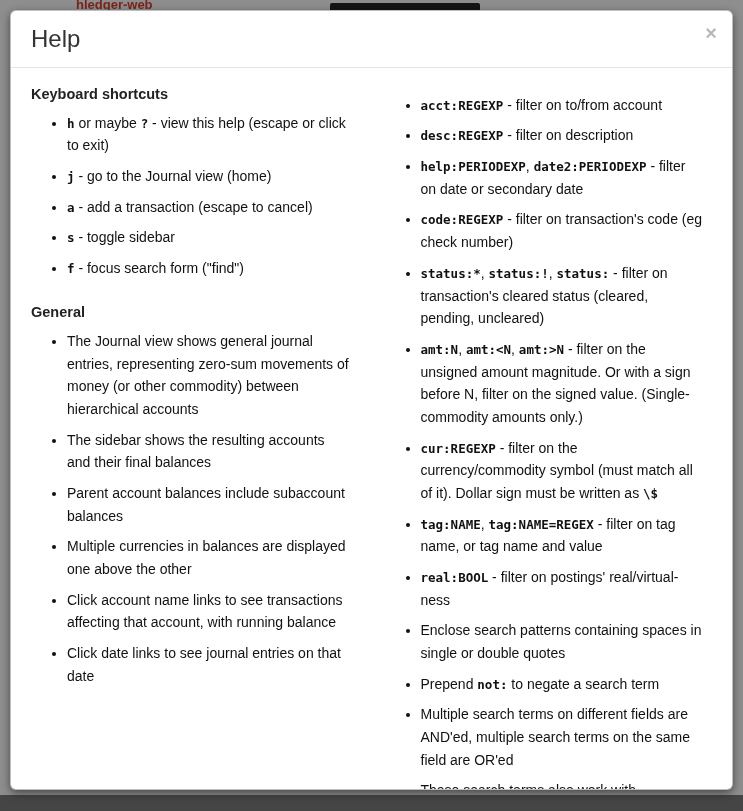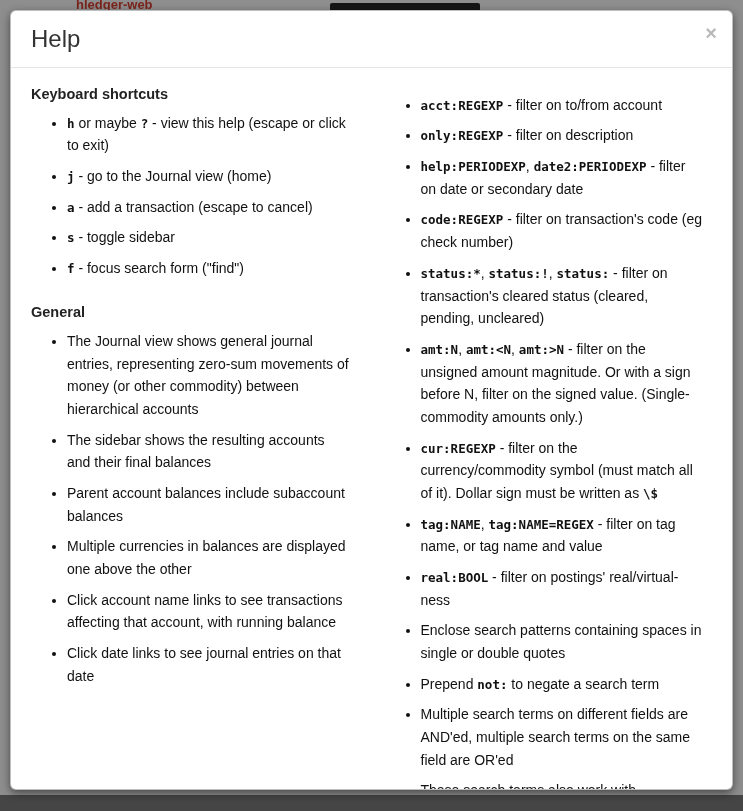--- a/index.html
+++ b/index.html
@@ -106,21 +106,21 @@
           <li>The sidebar shows the resulting accounts and their final balances</li>
           <li>Parent account balances include subaccount balances</li>
           <li>Multiple currencies in balances are displayed one above the other</li>
           <li>Click account name links to see transactions affecting that account, with running balance</li>
           <li>Click date links to see journal entries on that date</li>
         </ul>
       </div>
     <div class="col">
         <ul class="help-list">
           <li><code class="kbd">acct:REGEXP</code> - filter on to/from account</li>
-          <li><code class="kbd">only:REGEXP</code> - filter on description</li>
+          <li><code class="kbd">desc:REGEXP</code> - filter on description</li>
           <li><code class="kbd">help:PERIODEXP</code>, <code class="kbd">date2:PERIODEXP</code> - filter on date or secondary date</li>
           <li><code class="kbd">code:REGEXP</code> - filter on transaction's code (eg check number)</li>
           <li><code class="kbd">status:*</code>, <code class="kbd">status:!</code>, <code class="kbd">status:</code> - filter on transaction's cleared status (cleared, pending, uncleared)</li>
           <li><code class="kbd">amt:N</code>, <code class="kbd">amt:&lt;N</code>, <code class="kbd">amt:&gt;N</code> - filter on the unsigned amount magnitude. Or with a sign before N, filter on the signed value. (Single-commodity amounts only.)</li>
           <li><code class="kbd">cur:REGEXP</code> - filter on the currency/commodity symbol (must match all of it). Dollar sign must be written as <code class="kbd">\$</code></li>
           <li><code class="kbd">tag:NAME</code>, <code class="kbd">tag:NAME=REGEX</code> - filter on tag name, or tag name and value</li>
           <li><code class="kbd">real:BOOL</code> - filter on postings' real/virtual-ness</li>
           <li>Enclose search patterns containing spaces in single or double quotes</li>
           <li>Prepend <code class="kbd">not:</code> to negate a search term</li>
           <li>Multiple search terms on different fields are AND'ed, multiple search terms on the same field are OR'ed</li>

